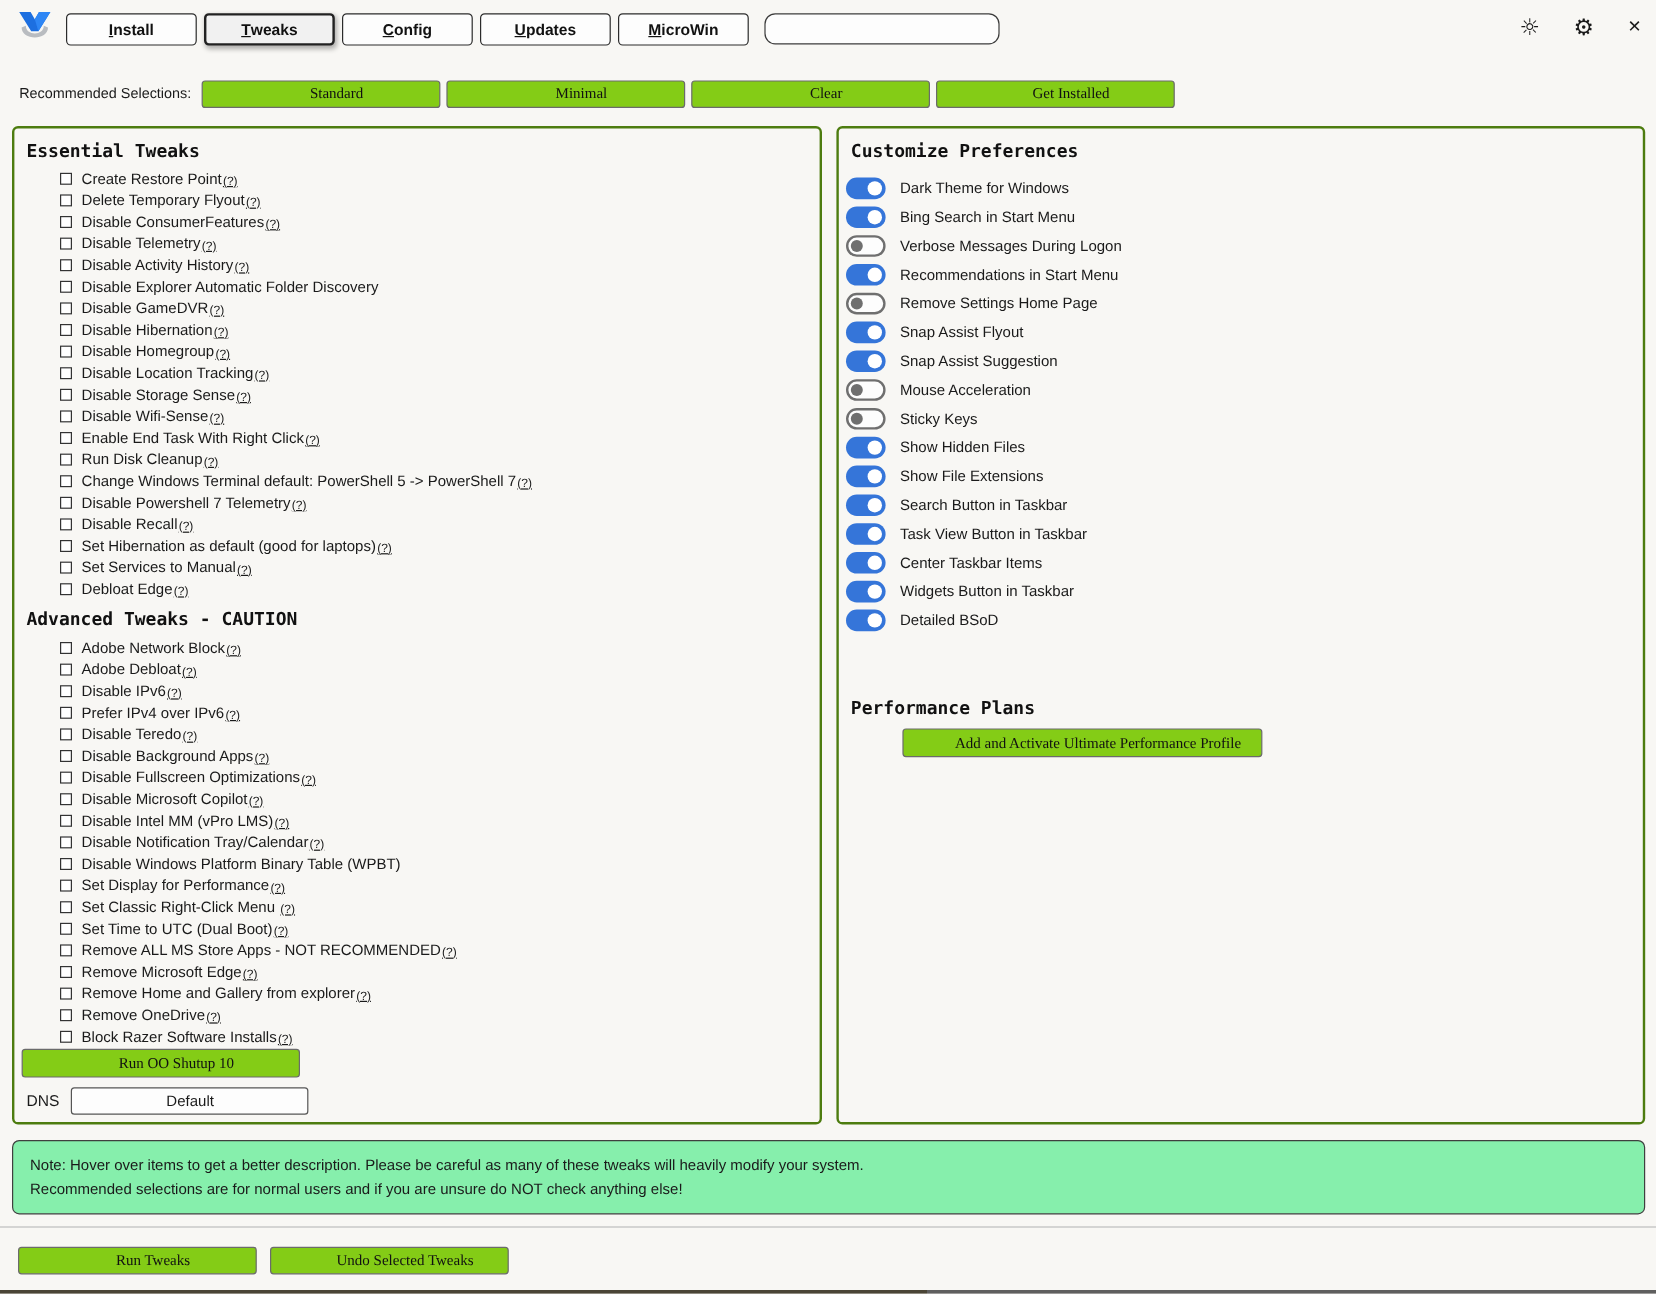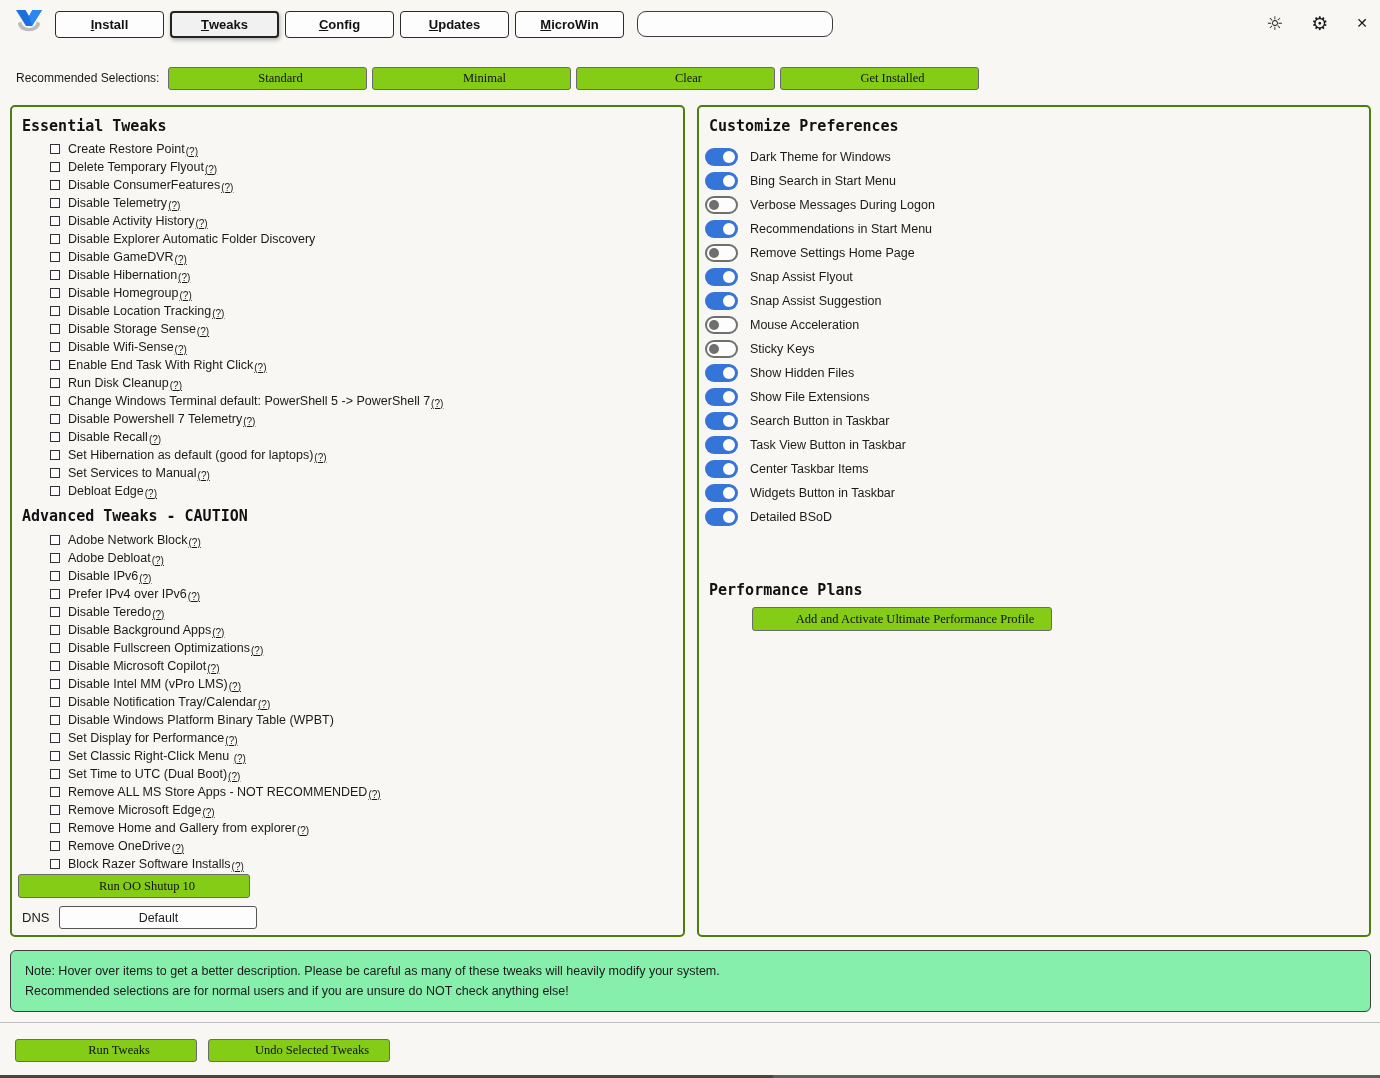--- a/index.html
+++ b/index.html
@@ -88,21 +88,21 @@
   .perf-buttons{position:absolute;left:5px;top:500px;display:flex;flex-direction:column;gap:3px;margin-left:48px;}
   .perf-buttons .btn{width:300px;height:24px;}
   
   .note-box{
     position:absolute;left:10px;top:950px;width:1361px;height:62px;box-sizing:border-box;
     background:#86efac;border:1px solid #3f3f3f;border-radius:6px;padding:12px 14px;
   }
   .note-box p{margin:0 0 4px 0;font-size:12.5px;line-height:16px;}
   .divider{position:absolute;left:0;top:1022px;width:100%;height:1px;background:#bdbdbd;}
   .footer-buttons{position:absolute;left:15px;top:1039px;display:flex;gap:11px;}
-  .footer-buttons .btn{width:182px;height:23px;}
+  .footer-buttons .btn{width:199px;height:23px;}
   .bottom-edge{
     position:absolute;left:0;bottom:0;width:100%;height:3px;
     background:linear-gradient(to right,#4a4536 0%,#4a4536 56%,#5f5f5f 56%,#5f5f5f 100%);
   }
 </style>
 </head>
 <body>
 
 <div class="topbar">
   <svg class="logo" viewBox="0 0 32 34">

